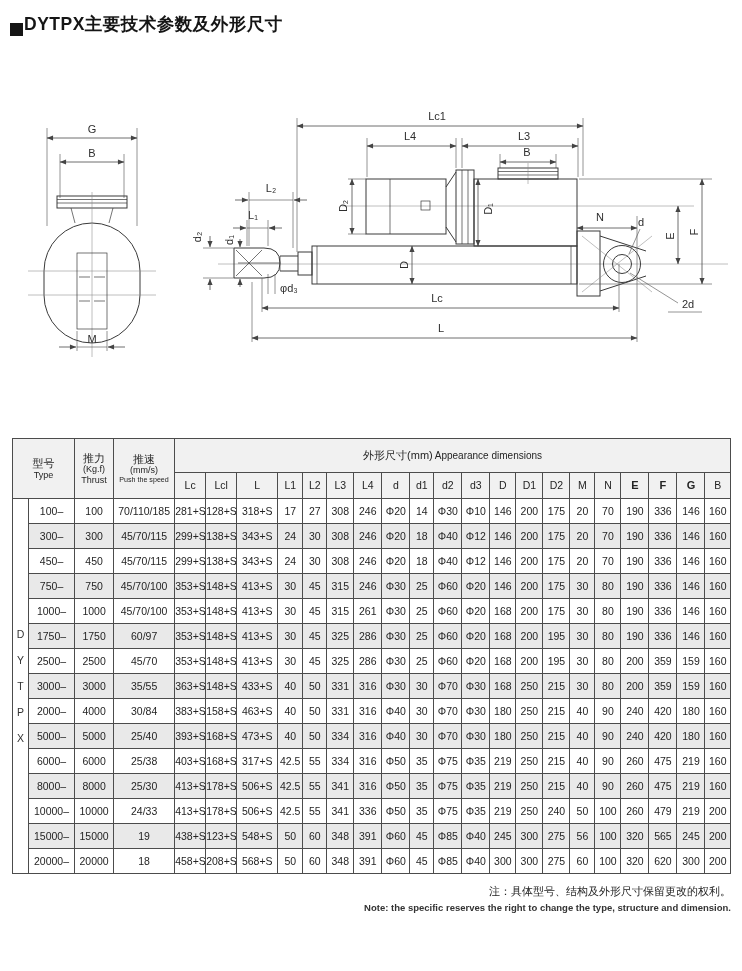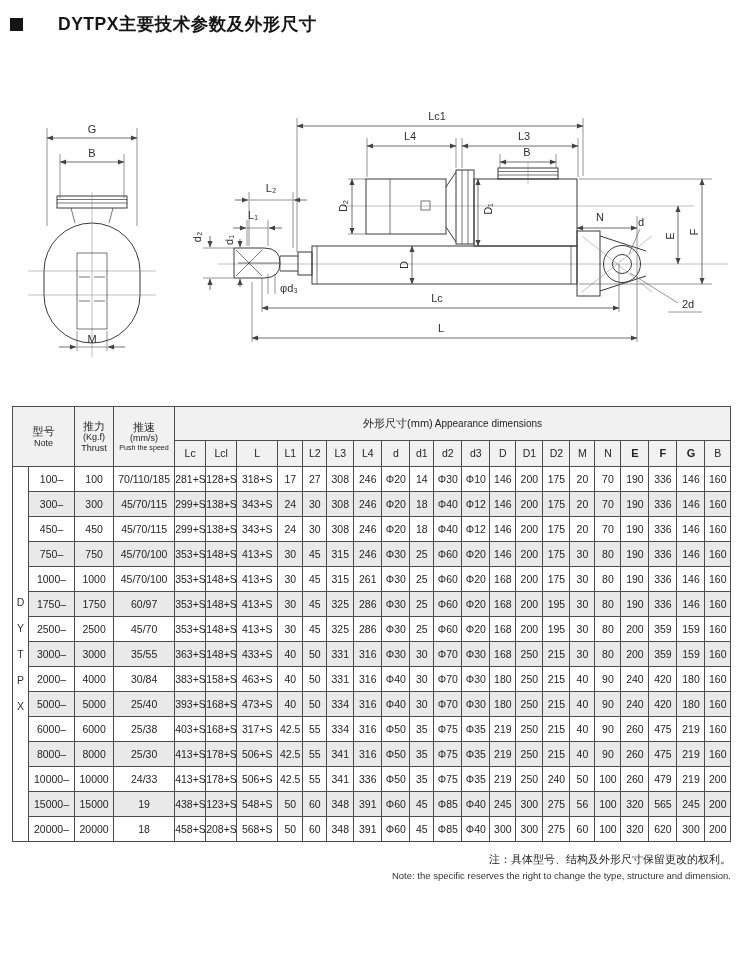--- a/index.html
+++ b/index.html
@@ -1,55 +1,55 @@
 <!DOCTYPE html>
 <html><head>
 <meta charset="utf-8">
 <style>
   * { box-sizing: border-box; }
   html,body { margin:0; padding:0; background:#fff; }
   body { width:742px; height:971px; font-family:"Liberation Sans","DejaVu Sans",sans-serif; color:#222; }
   .page { position:relative; width:742px; height:971px; overflow:hidden; background:#fff; }
 
   
-  .title-row { display:flex; align-items:center; padding:12px 15px 0 10px;gap:34px; }
+  .title-row { display:flex; align-items:flex-end; padding:12px 15px 0 10px; }
   .sq { width:13px; height:13px; background:#151515; flex:0 0 auto; }
   .t-cn { font-size:17.5px; font-weight:bold; color:#151515; letter-spacing:.5px; margin-left:1px; white-space:nowrap; }
   .t-en { font-size:12.5px; font-weight:bold; color:#151515; margin-left:14px; white-space:nowrap; }
 
   
   .drawing-wrap { margin-top:20px; }
   svg text { font-family:"Liberation Sans","DejaVu Sans",sans-serif; font-size:11px; fill:#2e2e2e; }
   .obj  { fill:none; stroke:#3a3a3a; stroke-width:1; }
   .thin { fill:none; stroke:#3a3a3a; stroke-width:.7; }
   .ext  { fill:none; stroke:#5a5a5a; stroke-width:.65; }
   .cl   { fill:none; stroke:#8a8a8a; stroke-width:.55; }
   .dim, .dim1 { stroke:#4a4a4a; stroke-width:.8; fill:none; }
 
   
-  table { border-collapse:collapse; table-layout:fixed; width:719px; margin:36px 0 0 12px; }
+  table { border-collapse:collapse; table-layout:fixed; width:719px; margin:68px 0 0 12px; }
   th, td { border:1px solid #4c4c4c; text-align:center; vertical-align:middle; padding:0;
            font-size:10.5px; color:#242424; height:25px; line-height:1.15; overflow:hidden; font-weight:normal; }
   thead th { background:#f1f1f1; }
   thead tr.r1 th { height:34px; }
   thead tr.r2 th { height:26px; }
   thead th.bold { font-weight:bold; font-size:11px; }
   .h-cn  { font-size:11px; }
   .h-en  { font-size:9px; }
   .h-sub { font-size:7.5px; transform:scale(.95); }
   .dims-h .h-cn { font-size:11px; }
   .h-en2 { font-size:10px; margin-left:2px; }
   tr.alt td { background:#e9e9e9; }
   td.series { background:#fff; font-size:10.5px; color:#333; }
   td.series div { line-height:26px; }
 
   
   .notes { width:719px; margin:10px 0 8px 12px; text-align:right; }
   .note-cn { font-size:11px; color:#242424; }
-  .note-en { font-size:9.5px; color:#333; margin-top:3px; }
+  .note-en { font-size:9.5px; color:#333; margin-top:3px;font-weight:bold; }
 </style>
 </head>
 <body>
 
 <div class="page">
 
   <div class="title-row">
     <span class="sq"></span>
     <span class="t-cn">DYTPX主要技术参数及外形尺寸</span>
   </div>
@@ -197,21 +197,21 @@
         <col style="width:26px">
       <col style="width:28px">
         <col style="width:28px">
         <col style="width:28px">
         <col style="width:25px">
     </colgroup>
     <thead>
       <tr class="r1">
         <th colspan="2" rowspan="2">
           <div class="h-cn">型号</div>
-          <div class="h-en">Note</div>
+          <div class="h-en">Type</div>
         </th>
         <th rowspan="2">
           <div class="h-cn">推力</div>
           <div class="h-en">(Kg.f)</div>
           <div class="h-en">Thrust</div>
         </th>
         <th rowspan="2">
           <div class="h-cn">推速</div>
           <div class="h-en">(mm/s)</div>
           <div class="h-sub">Push the speed</div>

